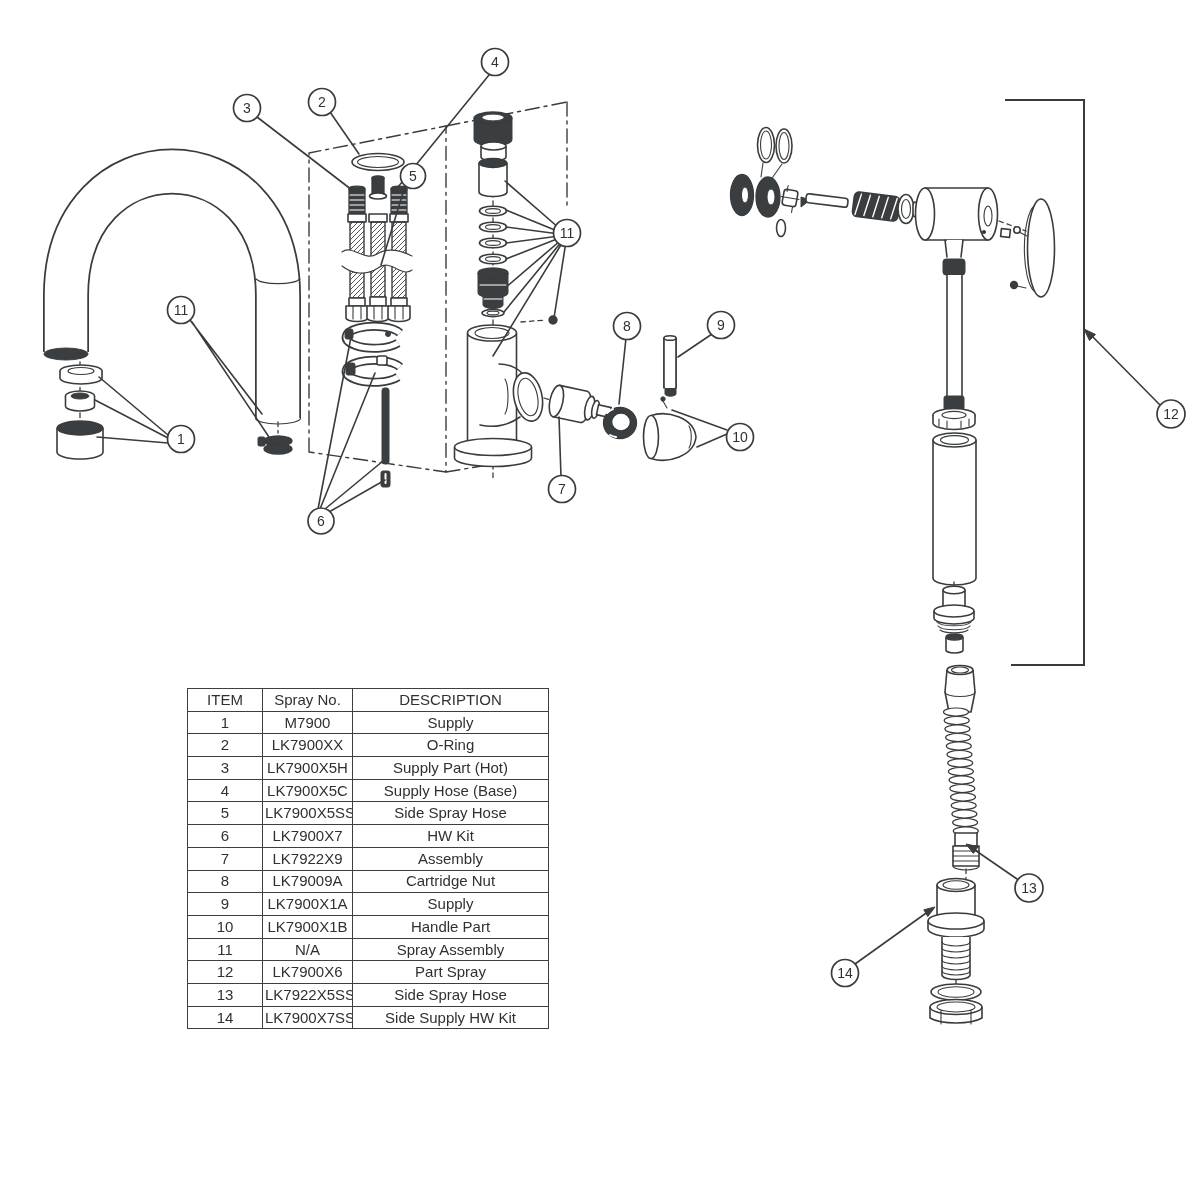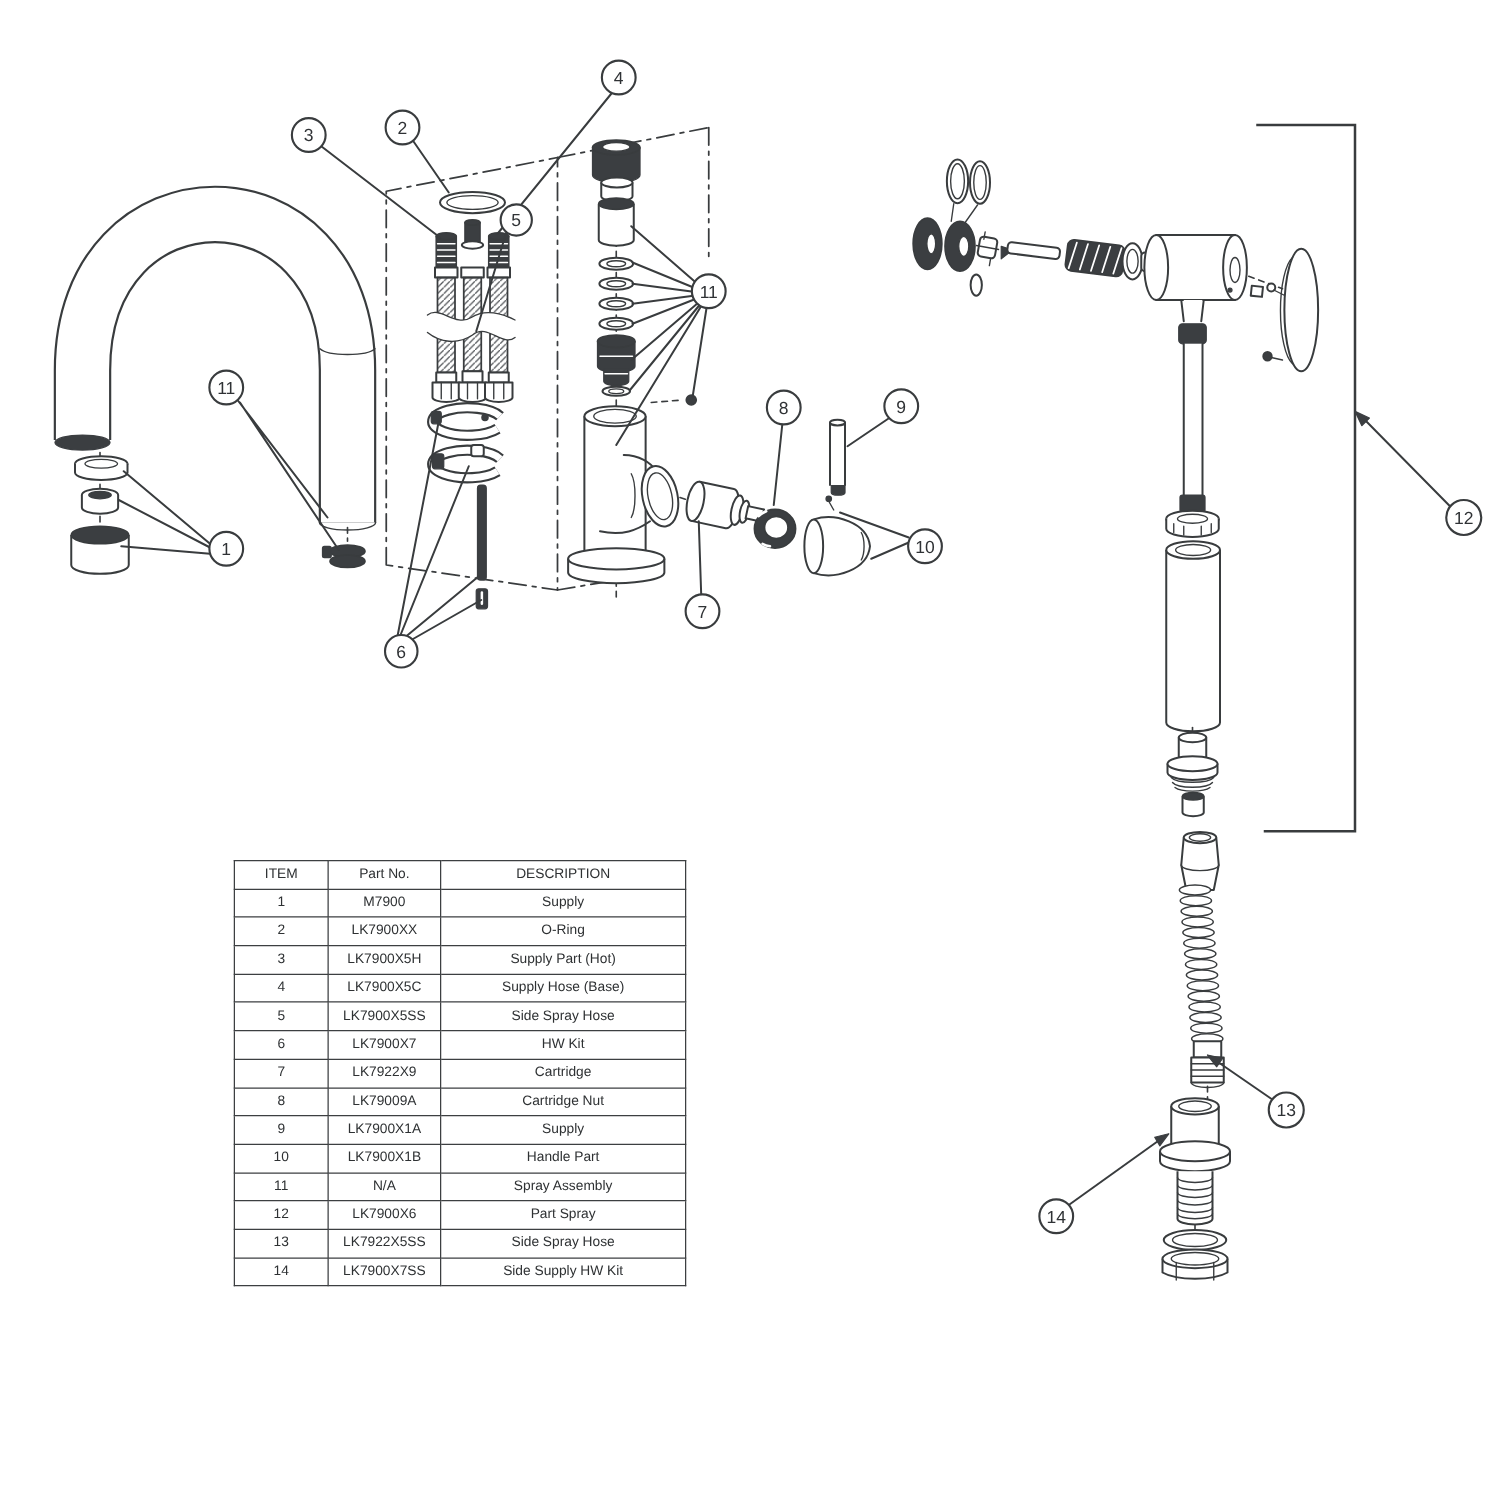--- a/index.html
+++ b/index.html
@@ -12,21 +12,21 @@
   .wf {fill:#ffffff;stroke:#393c3e;stroke-width:1.6;stroke-linejoin:round}
   .df {fill:#3b3e41;stroke:#3b3e41;stroke-width:1;stroke-linejoin:round}
   .dfo{fill:#3b3e41;stroke:#393c3e;stroke-width:1.3;stroke-linejoin:round}
   .wl {stroke:#ffffff;fill:none;stroke-width:1.5;stroke-linecap:round}
   .dash{stroke-dasharray:4.5 4;stroke-width:1.3}
   .ddot{stroke-dasharray:14 5 3 5;stroke-width:1.4}
   .callout circle{fill:#ffffff;stroke:#393c3e;stroke-width:1.7}
   .callout text{fill:#2f3235;font:14px "Liberation Sans",sans-serif;text-anchor:middle}
   
   .parts{position:absolute;left:187px;top:688px;width:361px;border-collapse:collapse;
-         table-layout:fixed;font-size:11px;color:#2e3133;background:#fff}
+         table-layout:fixed;font-size:15px;color:#2e3133;background:#fff}
   .parts th,.parts td{border:1.4px solid #3c3f41;height:21.7px;text-align:center;
          padding:0 2px;font-weight:normal;overflow:hidden;white-space:nowrap;line-height:1.05}
 </style>
 </head>
 <body>
 
 <div class="stage">
 <svg width="1200" height="1200" viewBox="0 0 1200 1200">
   <defs>
     <pattern id="hatch" patternUnits="userSpaceOnUse" width="5" height="5">
@@ -434,21 +434,21 @@
 
 <table class="parts">
   <colgroup>
         <col style="width:75px">
         <col style="width:90px">
         <col style="width:196px">
       </colgroup>
   <thead>
     <tr>
       <th>ITEM</th>
-      <th>Part No.</th>
+      <th>Spray No.</th>
       <th>DESCRIPTION</th>
     </tr>
   </thead>
   <tbody>
     <tr>
           <td>1</td>
           <td>M7900</td>
           <td>Supply</td>
         </tr>
     <tr>
@@ -472,21 +472,21 @@
           <td>Side Spray Hose</td>
         </tr>
     <tr>
           <td>6</td>
           <td>LK7900X7</td>
           <td>HW Kit</td>
         </tr>
     <tr>
           <td>7</td>
           <td>LK7922X9</td>
-          <td>Cartridge</td>
+          <td>Assembly</td>
         </tr>
     <tr>
           <td>8</td>
           <td>LK79009A</td>
           <td>Cartridge Nut</td>
         </tr>
     <tr>
           <td>9</td>
           <td>LK7900X1A</td>
           <td>Supply</td>

